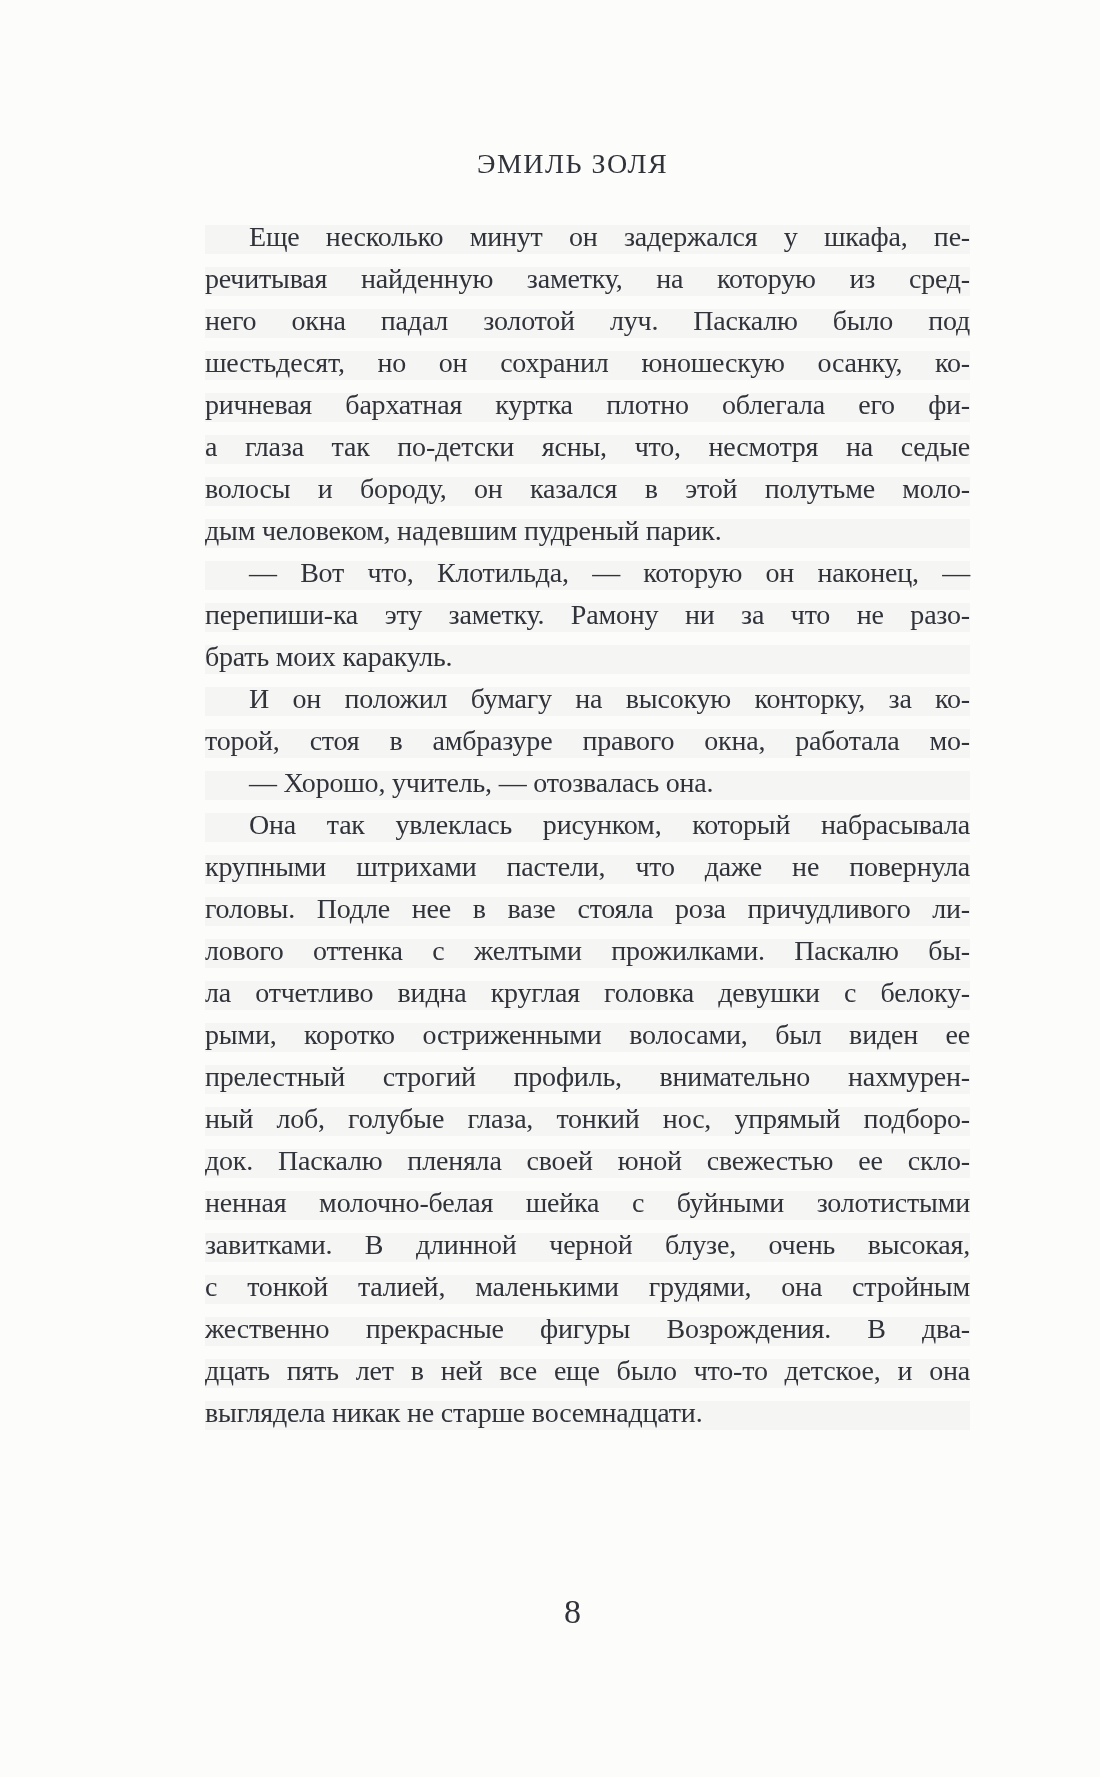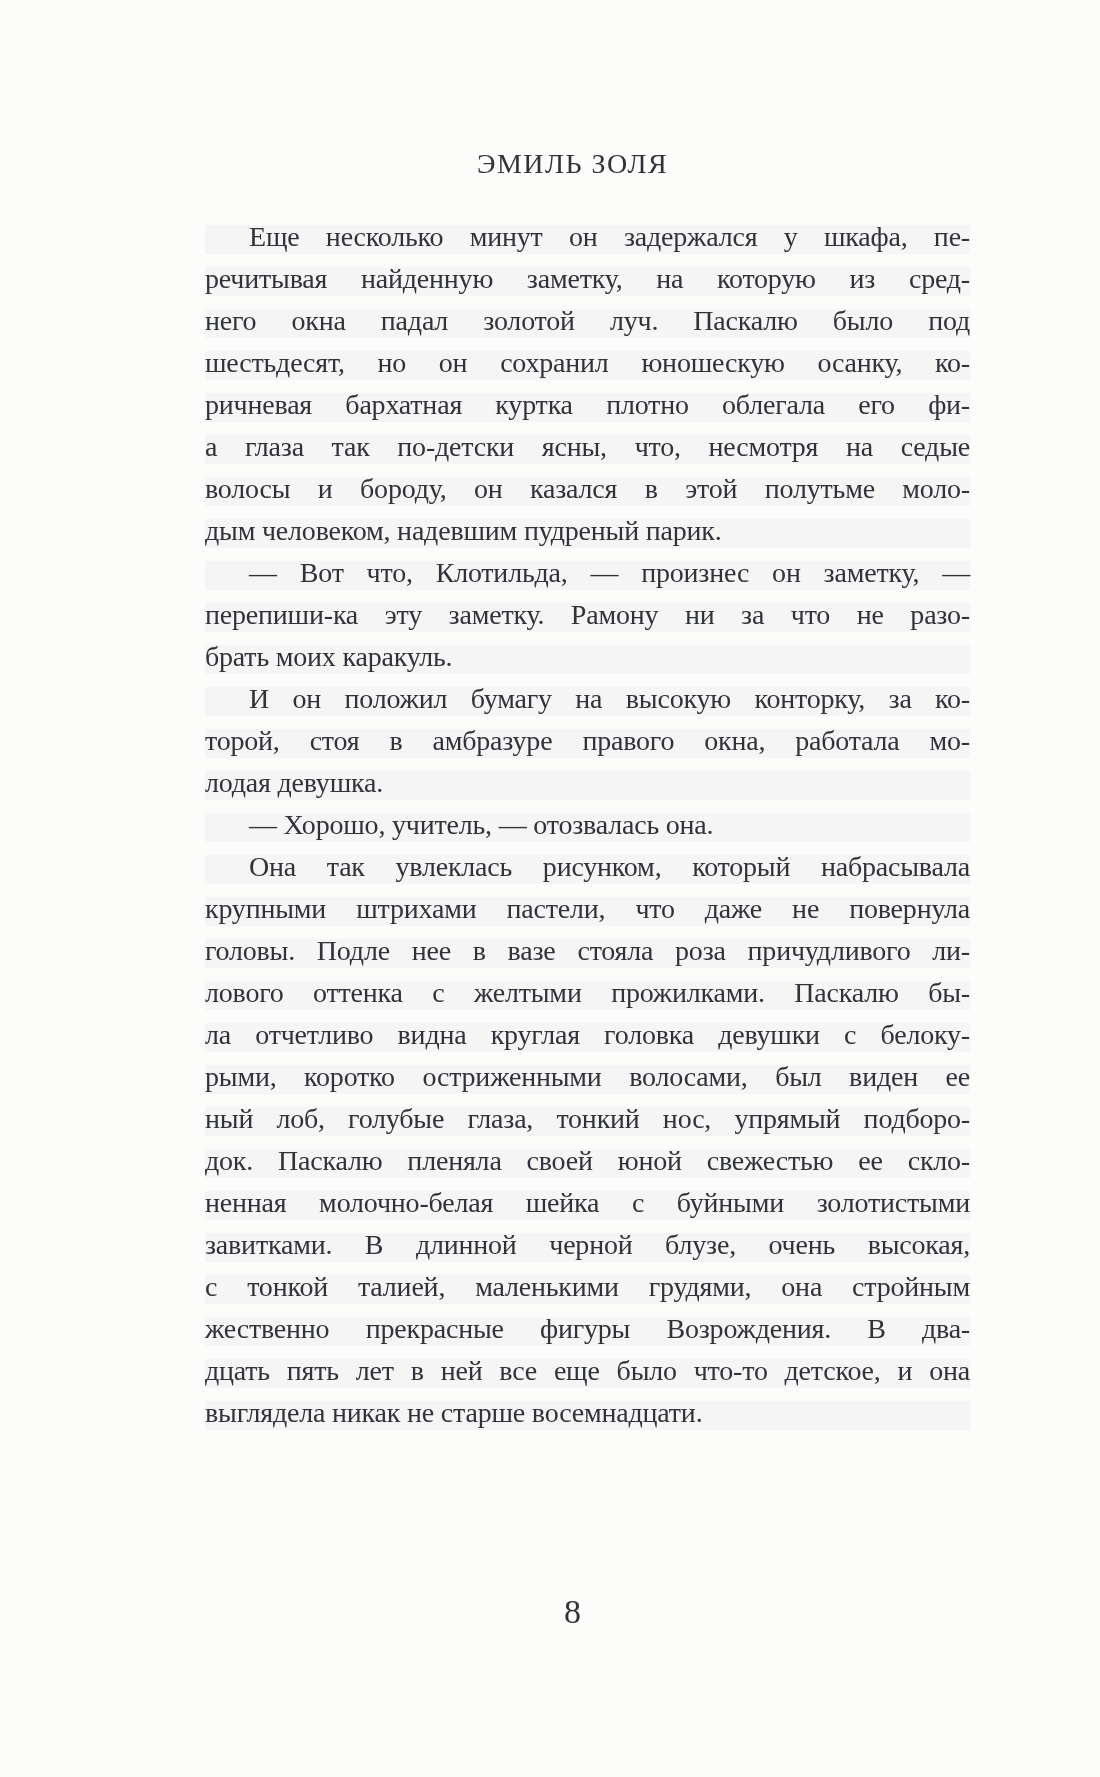--- a/index.html
+++ b/index.html
@@ -79,33 +79,33 @@
 
   <div class="text-body">
       <div class="line indent">Еще несколько минут он задержался у шкафа, пе-</div>
       <div class="line">речитывая найденную заметку, на которую из сред-</div>
       <div class="line">него окна падал золотой луч. Паскалю было под</div>
       <div class="line">шестьдесят, но он сохранил юношескую осанку, ко-</div>
       <div class="line">ричневая бархатная куртка плотно облегала его фи-</div>
       <div class="line">а глаза так по-детски ясны, что, несмотря на седые</div>
       <div class="line">волосы и бороду, он казался в этой полутьме моло-</div>
       <div class="line end">дым человеком, надевшим пудреный парик.</div>
-      <div class="line indent">— Вот что, Клотильда, — произнес он заметку, —</div>
+      <div class="line indent">— Вот что, Клотильда, — которую он наконец, —</div>
       <div class="line">перепиши-ка эту заметку. Рамону ни за что не разо-</div>
       <div class="line end">брать моих каракуль.</div>
       <div class="line indent">И он положил бумагу на высокую конторку, за ко-</div>
       <div class="line">торой, стоя в амбразуре правого окна, работала мо-</div>
-      <div class="line end">лодая девушка.</div>
       <div class="line indent end">— Хорошо, учитель, — отозвалась она.</div>
       <div class="line indent">Она так увлеклась рисунком, который набрасывала</div>
       <div class="line">крупными штрихами пастели, что даже не повернула</div>
       <div class="line">головы. Подле нее в вазе стояла роза причудливого ли-</div>
       <div class="line">лового оттенка с желтыми прожилками. Паскалю бы-</div>
       <div class="line">ла отчетливо видна круглая головка девушки с белоку-</div>
       <div class="line">рыми, коротко остриженными волосами, был виден ее</div>
+      <div class="line">прелестный строгий профиль, внимательно нахмурен-</div>
       <div class="line">ный лоб, голубые глаза, тонкий нос, упрямый подборо-</div>
       <div class="line">док. Паскалю пленяла своей юной свежестью ее скло-</div>
       <div class="line">ненная молочно-белая шейка с буйными золотистыми</div>
       <div class="line">завитками. В длинной черной блузе, очень высокая,</div>
       <div class="line">с тонкой талией, маленькими грудями, она стройным</div>
       <div class="line">жественно прекрасные фигуры Возрождения. В два-</div>
       <div class="line">дцать пять лет в ней все еще было что-то детское, и она</div>
       <div class="line end">выглядела никак не старше восемнадцати.</div>
     </div>
 

